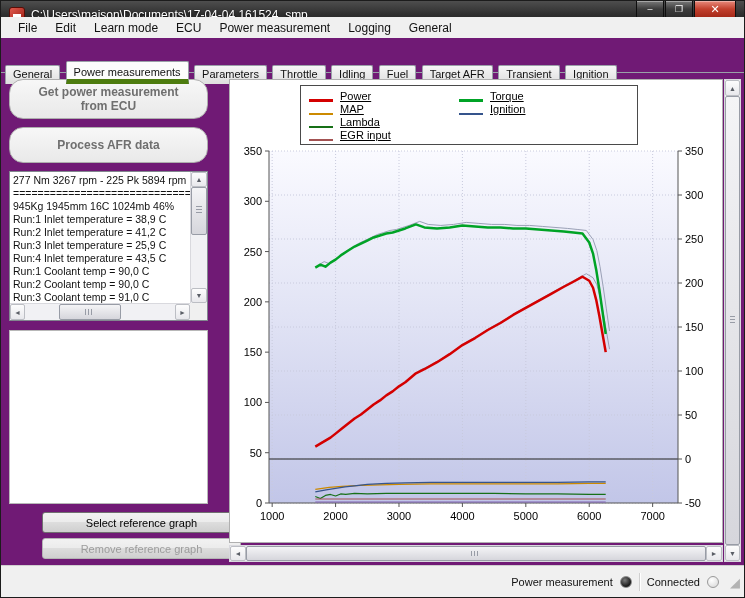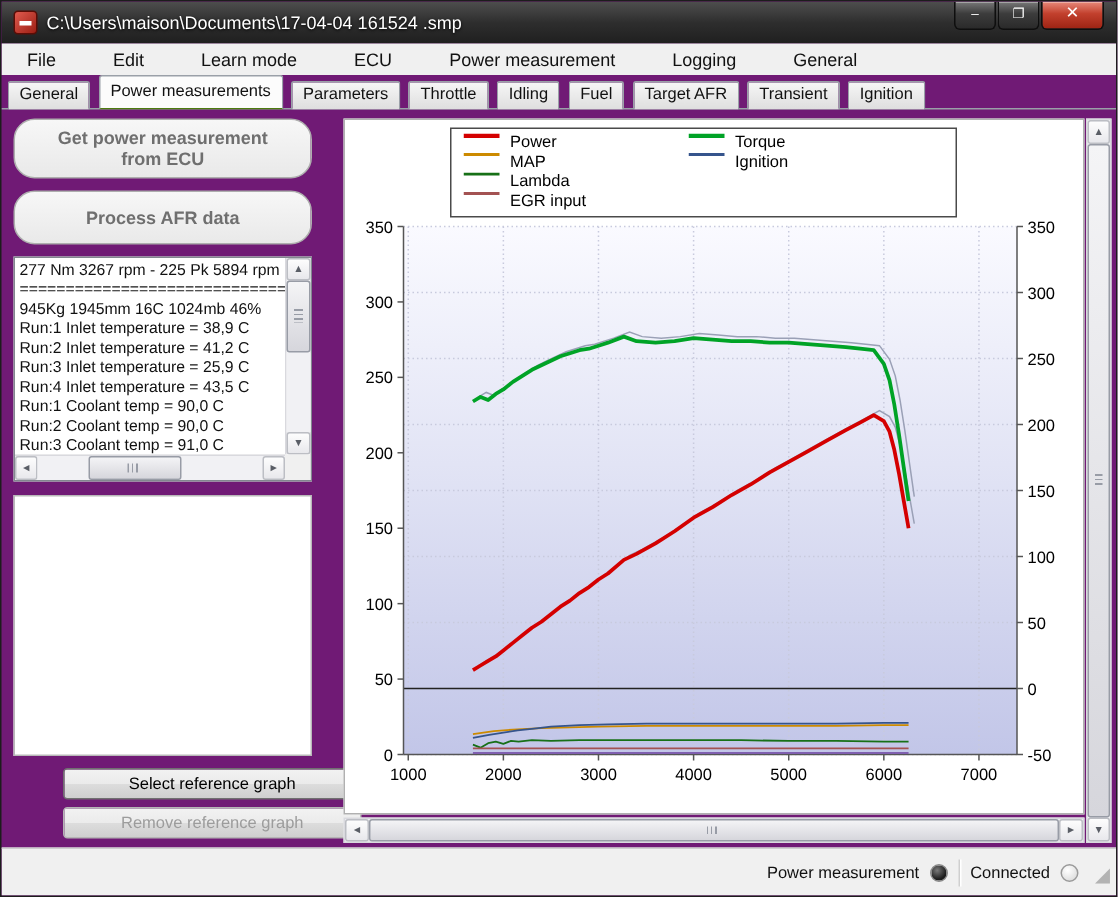--- a/index.html
+++ b/index.html
@@ -18,33 +18,33 @@
   .win-controls { position:absolute; right:8px; top:0; display:flex; }
   .win-btn { height:19px; margin-left:1px; border:1px solid #0e0e0e; border-top:none;
     border-radius:0 0 4px 4px; color:#fff; font-size:9px; line-height:17px; text-align:center;
     background:linear-gradient(#7a7a7a,#3c3c3c 45%,#2a2a2a); box-shadow:inset 0 1px 0 rgba(255,255,255,.35);
     cursor:default; }
   .win-btn.min, .win-btn.max { width:28px; }
   .win-btn.close { width:42px; font-size:11px;
     background:linear-gradient(#e88a7c,#c2402d 45%,#9e2414); }
 
   
-  .menubar { position:absolute; top:28px; left:0; right:0; height:21px; background:#f0f0f0;
-    display:flex; align-items:center; padding-left:8px;gap:20px; }
+  .menubar { position:absolute; top:16px; left:0; right:0; height:21px; background:#f0f0f0;
+    display:flex; align-items:center; padding-left:8px; }
   .menu-item { font-size:12px; color:#111; padding:2px 9px; white-space:nowrap; }
 
   
   .tabstrip { position:absolute; top:49px; left:0; right:0; height:23px;
     border-bottom:1px solid #9aa0a8; padding-left:4px; }
   .tab { position:relative; display:inline-block; vertical-align:bottom; margin-top:4px; height:19px;
     line-height:17px; padding:0 7px; font-size:11px; color:#111;
     background:linear-gradient(#f6f6f6,#dedede); border:1px solid #9aa0a8; border-bottom:none;
     border-radius:2px 2px 0 0; margin-right:1px; }
-  .tab.active { margin-top:0; height:23px; line-height:21px; background:#fcfcfc; z-index:3;
-    border-bottom:1px solid #4d7c0f; }
+  .tab.active { margin-top:11px; height:23px; line-height:21px; background:#fcfcfc; z-index:3;
+    border-bottom:5px solid #4d7c0f; }
 
   
   .big-btn { position:absolute; left:8px; width:199px; border:1px solid #aeaeae; border-radius:14px;
     background:linear-gradient(#f7f7f7,#e9e9e9); color:#6f6f6f; font-weight:bold; font-size:12px;
     display:flex; align-items:center; justify-content:center; text-align:center; padding:2px 14px; }
   .small-btn { position:absolute; left:8px; width:199px; height:21px; border:1px solid #707070;
     border-radius:3px; background:linear-gradient(#f2f2f2,#ebebeb 50%,#dddddd 50%,#cfcfcf);
     font-size:11px; color:#000; display:flex; align-items:center; justify-content:center;margin-left:33px; }
   .small-btn.disabled { color:#9c9c9c; border-color:#b5b5b5; }
   .infobox { position:absolute; left:8px; top:170px; width:199px; height:150px; background:#fff;
@@ -73,21 +73,21 @@
   .sb-corner { position:absolute; right:0; bottom:0; width:17px; height:17px; background:#f0f0f0; }
 
   
   .chart-panel { position:absolute; left:228px; top:78px; width:494px; height:464px; background:#fff;
     border:1px solid #b0b0b0; }
   svg text { font-family:"Liberation Sans", sans-serif; font-size:11px; fill:#000; }
   .legend { position:absolute; left:70px; top:5px; width:338px; background:#fff;
     border:1px solid #4a4a4a; display:grid; grid-template-columns:1fr 1.25fr;
     grid-template-rows:repeat(4,13px); grid-auto-flow:column; padding:3px 8px; column-gap:14px;
     font-size:11px; }
-  .legend-item { display:flex; align-items:flex-start; gap:7px; overflow:hidden; white-space:nowrap; }
+  .legend-item { display:flex; align-items:flex-end; gap:7px; overflow:hidden; white-space:nowrap;text-decoration:underline; }
   .legend-swatch { width:24px; flex:0 0 auto; height:0; border-top:2px solid #000; }
   .chart-hsb { position:absolute; left:228px; top:544px; width:494px; height:17px; display:flex;
     background:#f1f1f4; border:1px solid #d9d9de; }
   .chart-hsb .sb-btn { width:16px; }
   .chart-hsb .sb-thumb { flex:1; margin:0; }
   .chart-vsb { position:absolute; left:723px; top:78px; width:17px; height:483px; display:flex;
     flex-direction:column; background:#f1f1f4; border:1px solid #d9d9de; }
   .chart-vsb .sb-btn { height:16px; }
   .chart-vsb .sb-thumb { flex:1; }
 

